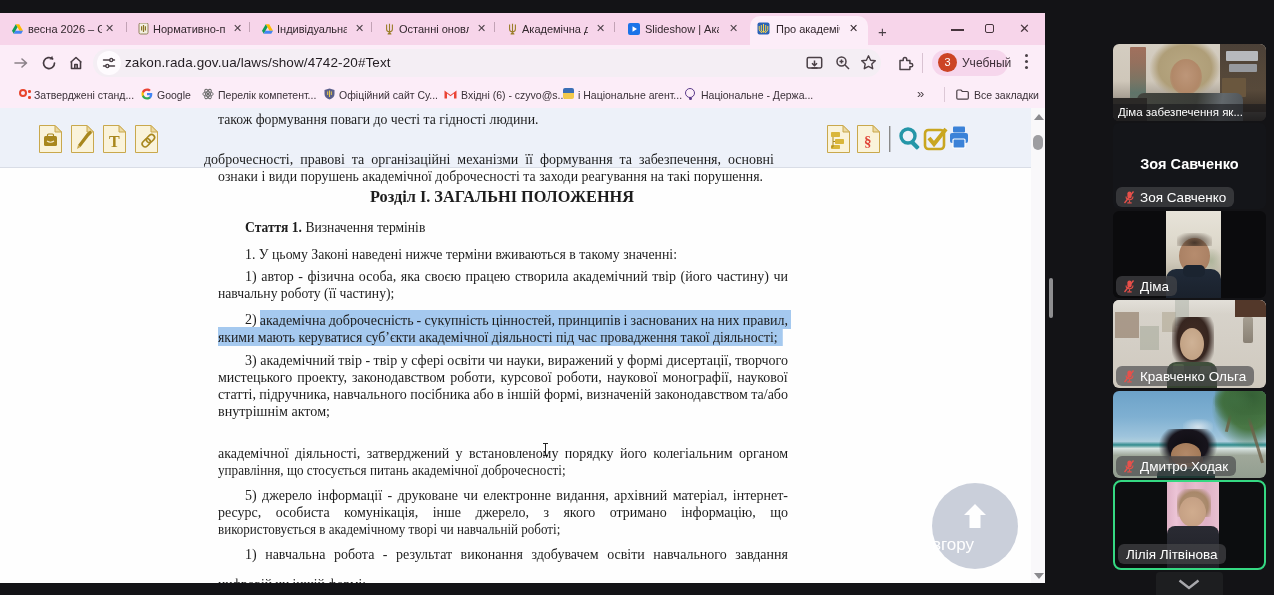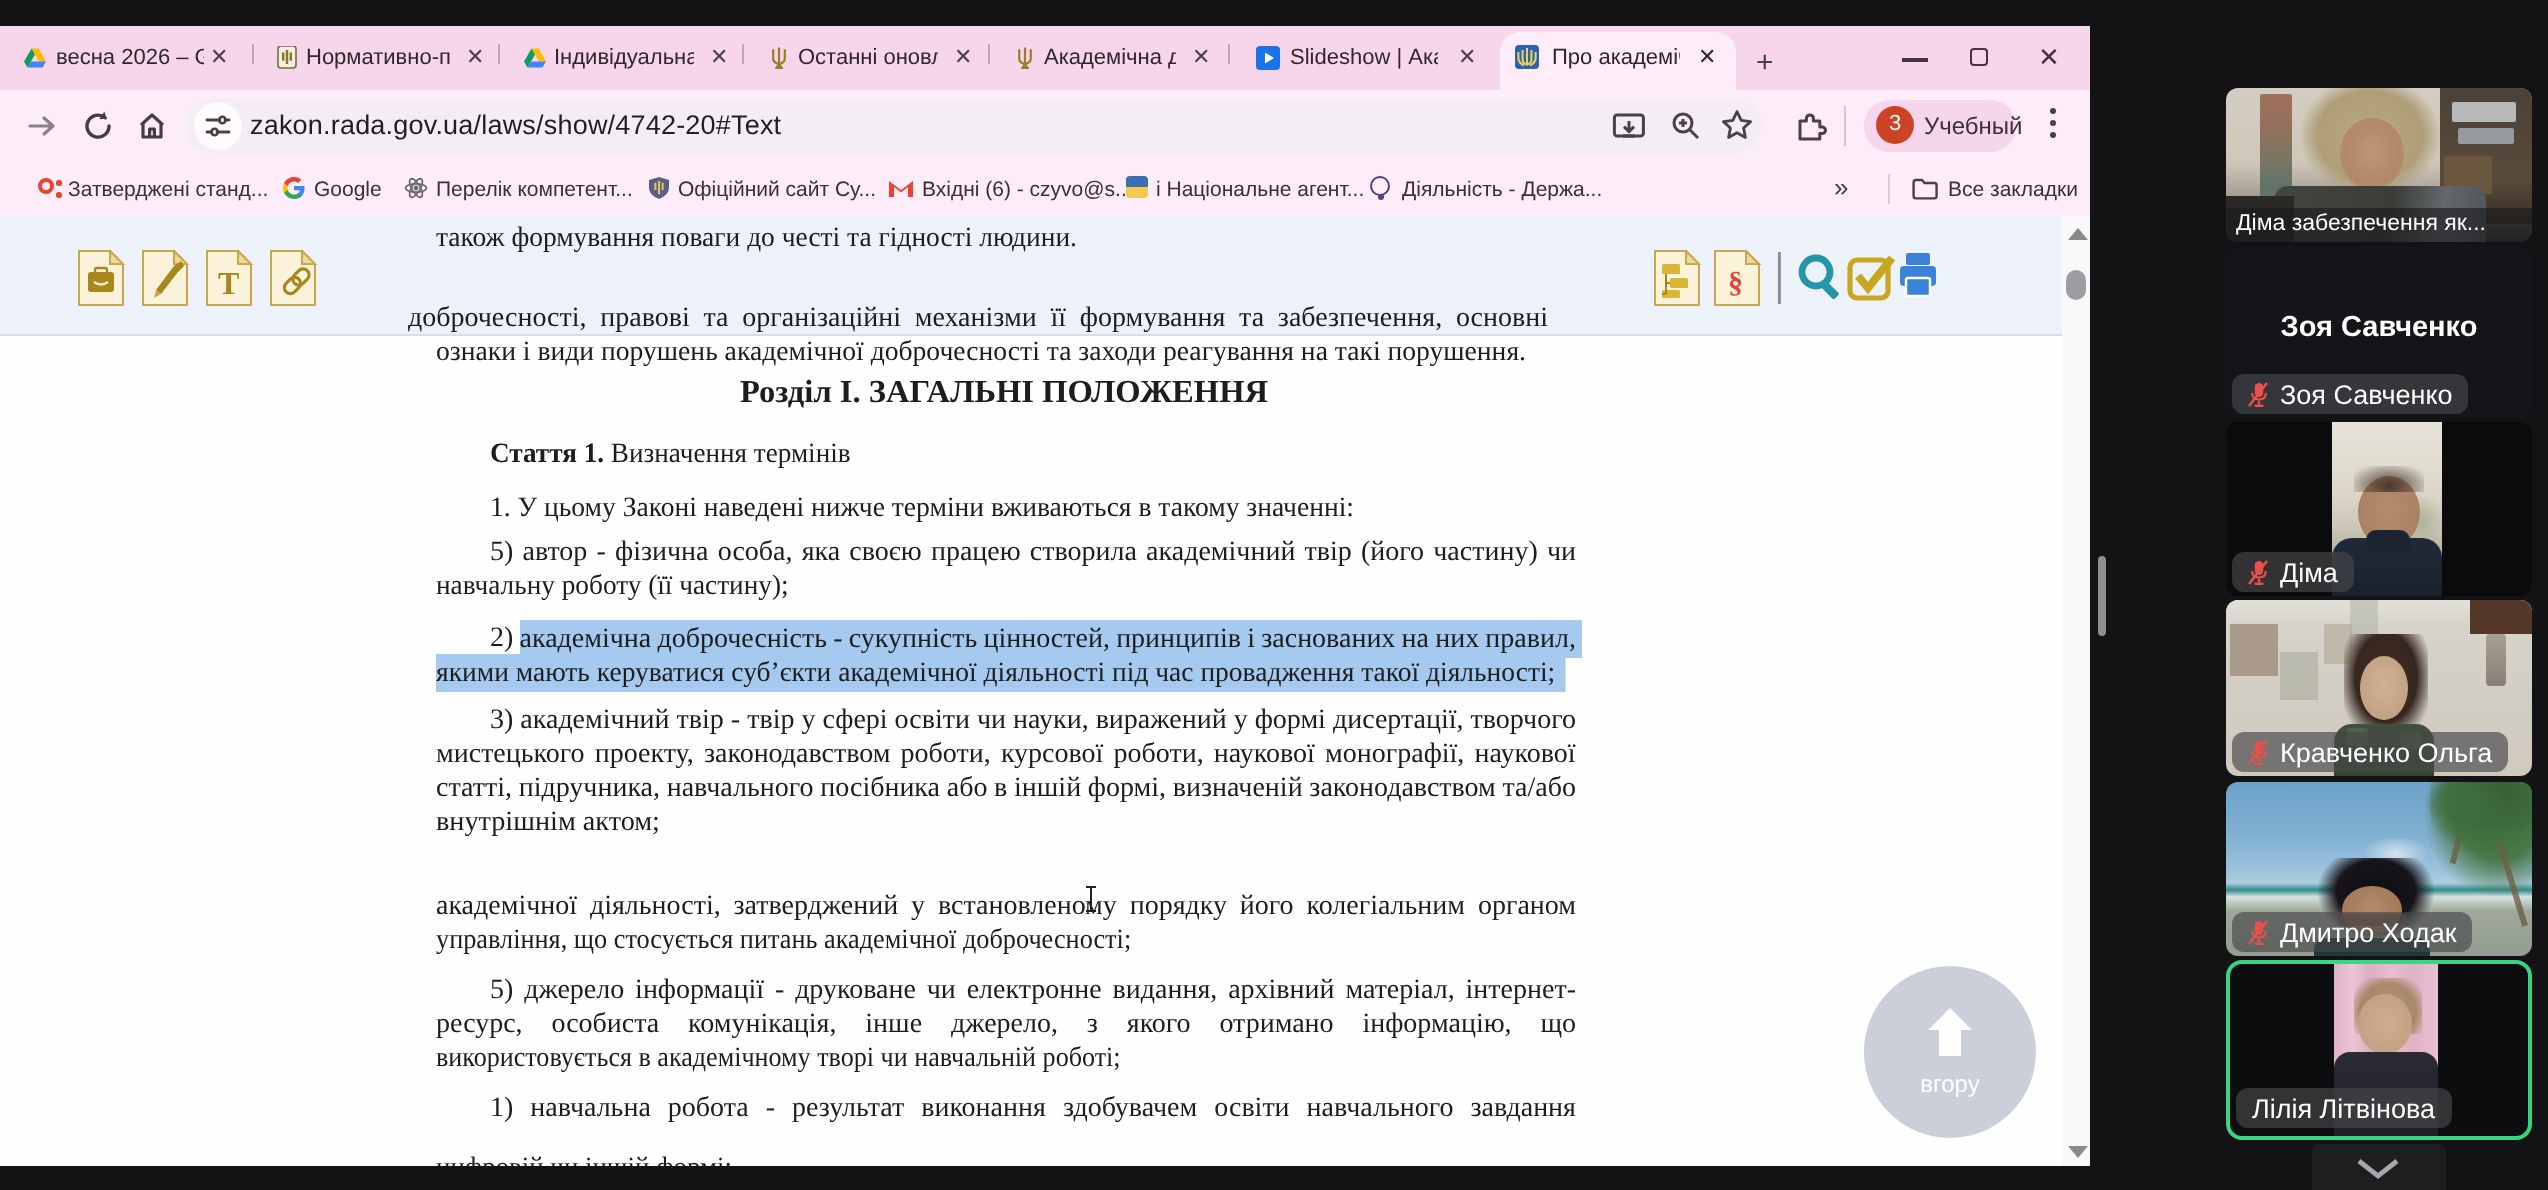--- a/index.html
+++ b/index.html
@@ -175,21 +175,21 @@
   </svg>
   <div class="bm" style="left:339px">Офіційний сайт Су...</div>
   <svg class="abs" style="left:444px;top:8px" width="13" height="10" viewBox="0 0 13 10">
     <path d="M0.5 9.5 V1.5 L6.5 6 L12.5 1.5 V9.5 H10 V4.5 L6.5 7.2 L3 4.5 V9.5 Z" fill="#ea4335"></path>
   </svg>
   <div class="bm" style="left:461px">Вхідні (6) - czyvo@s...</div>
   <div class="abs" style="left:563px;top:7px;width:11px;height:11px;border-radius:2px;background:linear-gradient(180deg,#3a6fb5 50%,#f2c94c 50%)"></div>
   <div class="bm" style="left:578px">і Національне агент...</div>
   <div class="abs" style="left:685px;top:7px;width:10px;height:10px;border:1.6px solid #5a3a8a;border-radius:50%"></div>
   <div class="abs" style="left:689px;top:16px;width:3px;height:3px;background:#5a3a8a;border-radius:50%"></div>
-  <div class="bm" style="left:701px">Діяльність - Держа...</div>
+  <div class="bm" style="left:701px">Національне - Держа...</div>
   <div class="abs" style="left:917px;top:5px;font-size:13px;color:#4a4046">»</div>
   <div class="abs" style="left:944px;top:6px;width:1px;height:15px;background:#dcc8d6"></div>
   <svg class="abs" style="left:956px;top:8px" width="13" height="11" viewBox="0 0 13 11">
     <path d="M0.8 2.2 Q0.8 1 2 1 H5 L6.3 2.5 H11.2 Q12.3 2.5 12.3 3.6 V9 Q12.3 10.2 11.2 10.2 H2 Q0.8 10.2 0.8 9 Z" stroke="#4a4046" stroke-width="1.2" fill="none"></path>
   </svg>
   <div class="bm" style="left:974px">Все закладки</div>
 </div>
 <div class="abs" id="content">
   <div id="hdrstrip"></div>
 
@@ -241,21 +241,21 @@
       <rect x="126" y="14" width="12" height="9" rx="1" stroke="#fff" stroke-width="1.2"></rect>
     </g>
   </svg>
 
   <div class="docline" style="left:218px;top:3px;transform:scaleX(0.9811)">також формування поваги до честі та гідності людини.</div>
   <div class="docline" style="left:204px;top:43px;word-spacing:3.382px">доброчесності, правові та організаційні механізми її формування та забезпечення, основні</div>
   <div class="docline" style="left:218px;top:60px;transform:scaleX(0.9863)">ознаки і види порушень академічної доброчесності та заходи реагування на такі порушення.</div>
   <div class="docline" style="left:370px;top:80px;font-size:16px;transform:scaleX(1.0176)"><b>Розділ I. ЗАГАЛЬНІ ПОЛОЖЕННЯ</b></div>
   <div class="docline" style="left:245px;top:111px;transform:scaleX(0.9703)"><b>Стаття 1.</b> Визначення термінів</div>
   <div class="docline" style="left:245px;top:138px;transform:scaleX(0.9842)">1. У цьому Законі наведені нижче терміни вживаються в такому значенні:</div>
-  <div class="docline" style="left:245px;top:160px;word-spacing:1.094px">5) автор - фізична особа, яка своєю працею створила академічний твір (його частину) чи</div>
+  <div class="docline" style="left:245px;top:160px;word-spacing:1.094px">1) автор - фізична особа, яка своєю працею створила академічний твір (його частину) чи</div>
   <div class="docline" style="left:218px;top:177px;transform:scaleX(0.9742)">навчальну роботу (її частину);</div>
   <div class="docline" style="left:245px;top:203px;word-spacing:-0.398px">2) <span class="hl" style="padding-right:3px">академічна доброчесність - сукупність цінностей, принципів і заснованих на них правил,</span></div>
   <div class="docline" style="left:218px;top:220px;transform:scaleX(0.9822)"><span class="hl hlr">якими мають керуватися суб’єкти академічної діяльності під час провадження такої діяльності;</span></div>
   <div class="docline" style="left:245px;top:244px;word-spacing:0.009px">3) академічний твір - твір у сфері освіти чи науки, виражений у формі дисертації, творчого</div>
   <div class="docline" style="left:218px;top:261px;word-spacing:1.598px">мистецького проекту, законодавством роботи, курсової роботи, наукової монографії, наукової</div>
   <div class="docline" style="left:218px;top:278px;word-spacing:-0.138px">статті, підручника, навчального посібника або в іншій формі, визначеній законодавством та/або</div>
   <div class="docline" style="left:218px;top:295px;transform:scaleX(1.0084)">внутрішнім актом;</div>
   <div class="docline" style="left:218px;top:337px;word-spacing:2.924px">академічної діяльності, затверджений у встановленому порядку його колегіальним органом</div>
   <div class="docline" style="left:218px;top:354px;transform:scaleX(0.9383)">управління, що стосується питань академічної доброчесності;</div>
   <div class="docline" style="left:245px;top:379px;word-spacing:1.931px">5) джерело інформації - друковане чи електронне видання, архівний матеріал, інтернет-</div>
@@ -265,21 +265,21 @@
   <div class="docline" style="left:218px;top:468px;transform:scaleX(0.9603)">цифровій чи іншій формі;</div>
 
   <div class="abs" style="left:545px;top:336px;width:1.4px;height:12px;background:#222"></div>
   <div class="abs" style="left:543px;top:335px;width:5px;height:1.3px;background:#222"></div>
   <div class="abs" style="left:543px;top:347px;width:5px;height:1.3px;background:#222"></div>
 
   <div class="abs" style="left:932px;top:375px;width:86px;height:86px;border-radius:50%;background:#c7ccd8;opacity:0.93">
     <svg class="abs" style="left:28px;top:19px" width="30" height="28" viewBox="0 0 30 28">
       <path d="M15 2 L26 13 H20.5 V26 H9.5 V13 H4 Z" fill="#fff"></path>
     </svg>
-    <div class="abs" style="left:0;top:52px;width:86px;text-align:center;color:#fff;font-size:12px">вгору</div>
+    <div class="abs" style="left:0;top:52px;width:86px;text-align:left;color:#fff;font-size:17px">вгору</div>
   </div>
 </div>
 <div class="abs" id="scrollbar">
   <div class="abs" style="left:3px;top:6px;width:0;height:0;border-left:5px solid transparent;border-right:5px solid transparent;border-bottom:6px solid #8a8a8e"></div>
   <div class="abs" style="left:2px;top:27px;width:10px;height:15px;border-radius:5px;background:#9d9da1"></div>
   <div class="abs" style="left:3px;top:465px;width:0;height:0;border-left:5px solid transparent;border-right:5px solid transparent;border-top:6px solid #8a8a8e"></div>
 </div>
 
 <div class="abs" style="left:1049px;top:278px;width:4px;height:40px;background:#8e8e90;border-radius:2px"></div>
 <div class="abs" id="sidebar">

